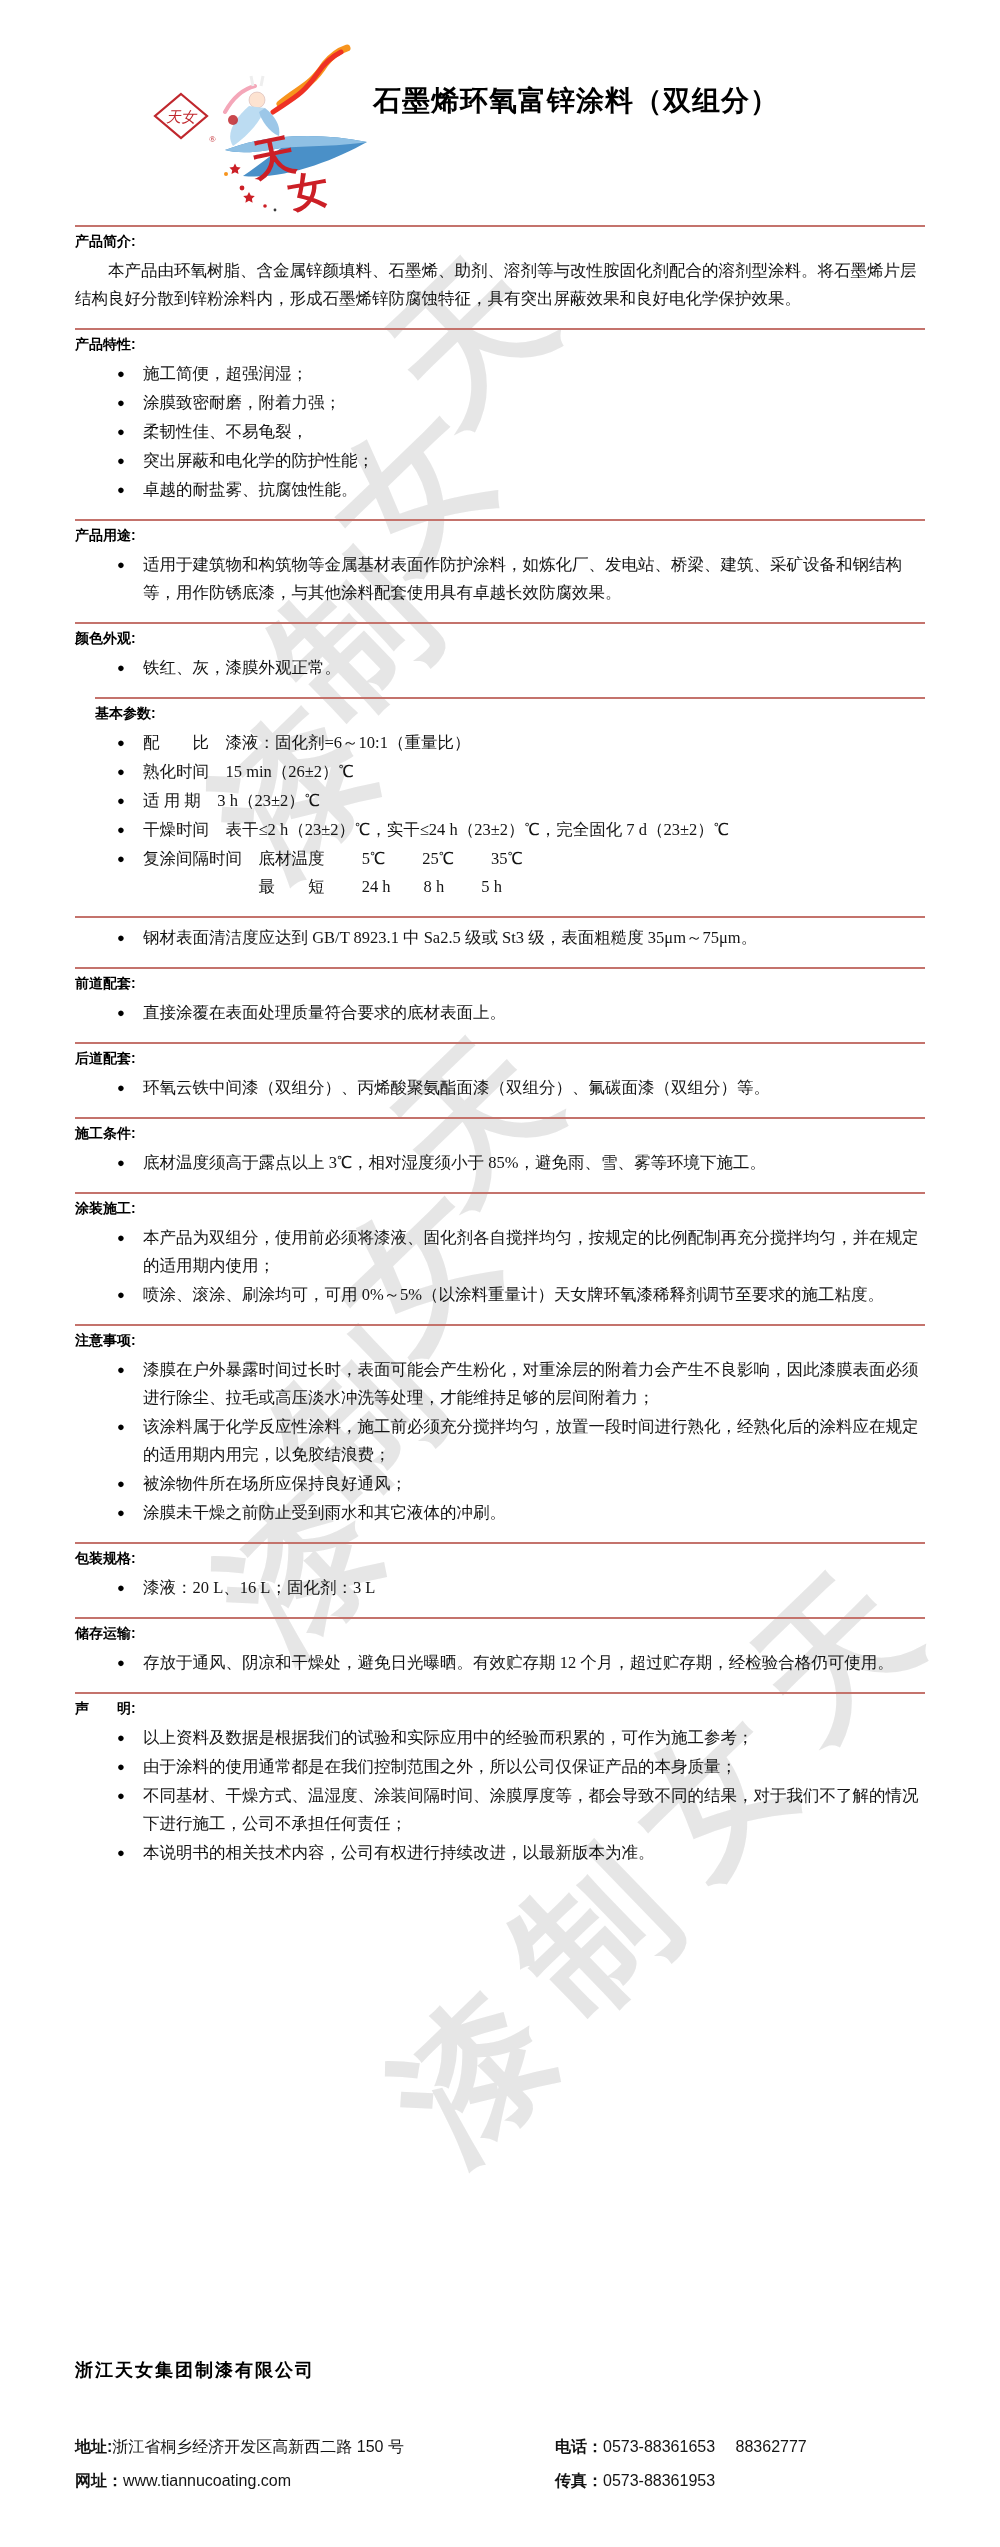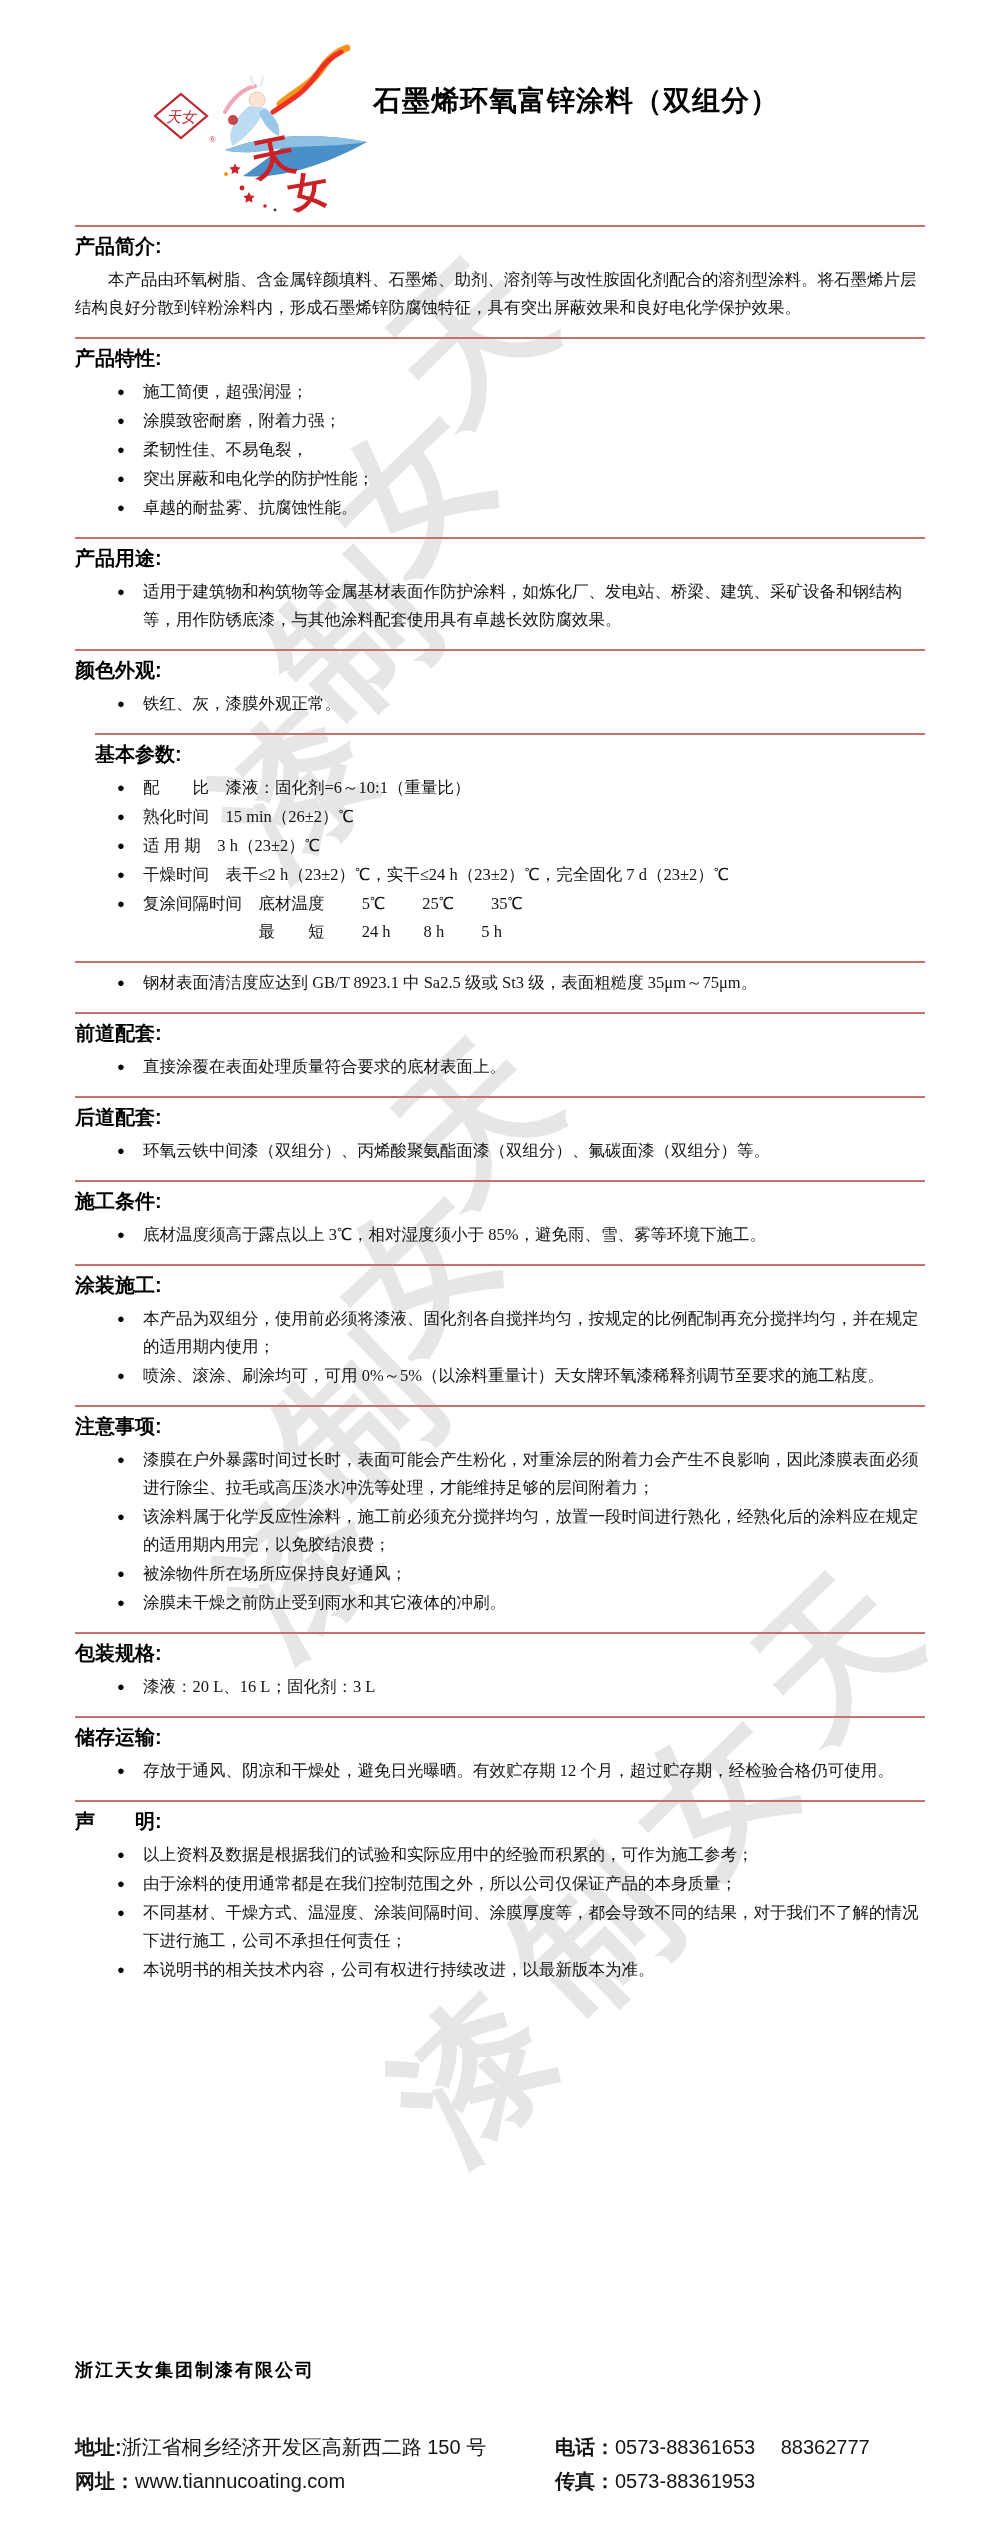--- a/index.html
+++ b/index.html
@@ -17,35 +17,35 @@
   .content{position:absolute;left:75px;width:850px;top:0;z-index:1;}
 
   .header{position:relative;height:168px;margin-top:42px;}
   .logo{position:absolute;left:0px;top:0px;}
   .doc-title{position:absolute;left:298px;top:40px;font-family:Liberation Sans, sans-serif;
              font-weight:bold;font-size:28px;letter-spacing:1px;color:#000;white-space:nowrap;}
 
   .section{margin-top:15px;}
   .rule{border:none;border-top:2px solid var(--separator,#c4736c);margin:0 0 6px 0;}
   .section.indent .rule,.section.indent .sec-title{margin-left:20px;}
-  .sec-title{font-family:"Liberation Sans", sans-serif;font-weight:bold;font-size:20px;
+  .sec-title{font-family:"Liberation Sans", sans-serif;font-weight:bold;font-size:14px;
              color:#000;margin:6px 0 6px 0;}
   .para{font-size:16.5px;line-height:28px;text-indent:2em;margin:2px 0 6px 0;}
   .bullet{display:flex;margin:1px 0;}
   .dot{flex:none;width:26px;margin-left:42px;font-size:13px;line-height:28px;color:#000;}
   .btxt{flex:1;font-size:16.5px;line-height:28px;white-space:pre-wrap;}
 
   
   .footer{position:absolute;left:75px;width:850px;top:2358px;z-index:1;
           font-family:"Liberation Sans", sans-serif;}
   .company{text-align:left;font-weight:bold;font-size:18px;color:#000;letter-spacing:2px;}
   .contacts{margin-top:48px;display:flex;}
   .c-col-left{width:480px;}
   .c-col-right{flex:1;}
-  .c-row{display:flex;font-size:20px;line-height:34px;white-space:nowrap;text-align:center;}
+  .c-row{display:flex;font-size:16px;line-height:34px;white-space:nowrap;text-align:center;}
   .c-label{font-weight:bold;}
   .c-value{font-weight:normal;}
   .mono{font-family:"Liberation Sans", sans-serif;}
 </style>
 </head>
 <body>
 
 <div class="page">
 
   <div class="watermark" style="left:395px;top:265px;">

